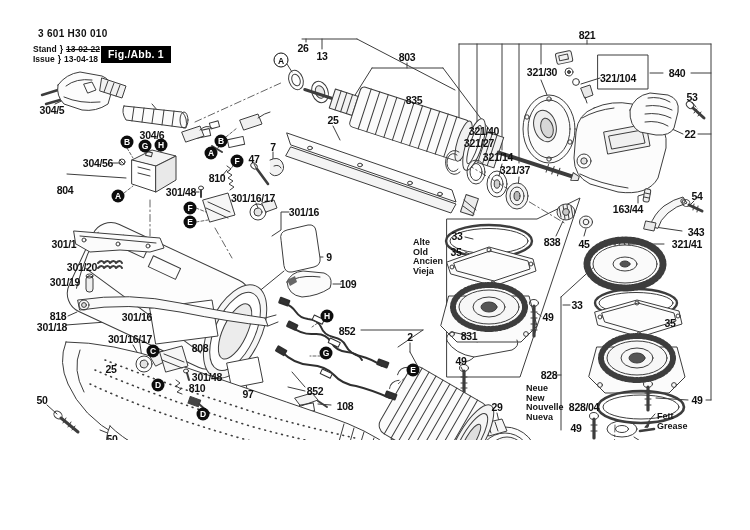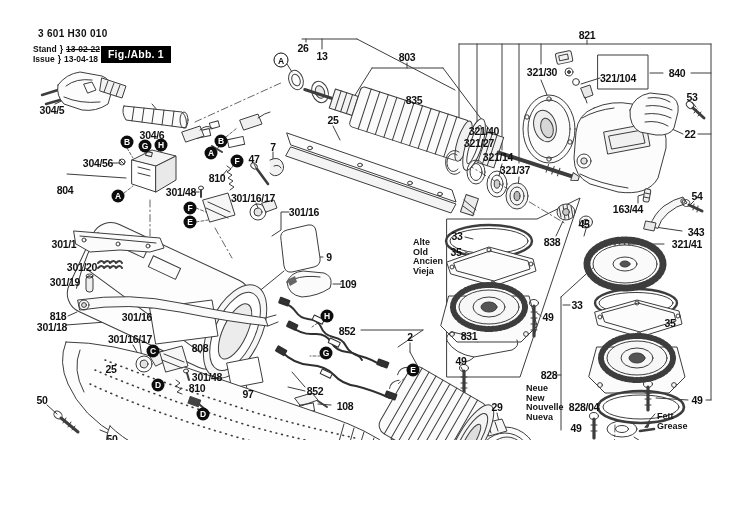--- a/index.html
+++ b/index.html
@@ -683,21 +683,21 @@
       <div class="plabel" style="left: 690px; top: 134px;">22</div>
       <div class="plabel" style="left: 456px; top: 131px; margin-left: 28px;">321/40</div>
       <div class="plabel" style="left: 479px; top: 143px;">321/27</div>
       <div class="plabel" style="left: 498px; top: 157px;">321/14</div>
       <div class="plabel" style="left: 515px; top: 170px;">321/37</div>
       <div class="plabel" style="left: 628px; top: 209px;">163/44</div>
       <div class="plabel" style="left: 697px; top: 196px;">54</div>
       <div class="plabel" style="left: 696px; top: 232px;">343</div>
       <div class="plabel" style="left: 687px; top: 244px;">321/41</div>
       <div class="plabel" style="left: 552px; top: 242px;">838</div>
-      <div class="plabel" style="left: 584px; top: 224px;">45</div>
+      <div class="plabel" style="left: 584px; top: 244px;">45</div>
       <div class="plabel" style="left: 98px; top: 163px;">304/56</div>
       <div class="plabel" style="left: 57px; top: 190px; margin-left: 8px;">804</div>
       <div class="plabel" style="left: 181px; top: 192px;">301/48</div>
       <div class="plabel" style="left: 217px; top: 178px;">810</div>
       <div class="plabel" style="left: 253px; top: 198px;">301/16/17</div>
       <div class="plabel" style="left: 304px; top: 212px;">301/16</div>
       <div class="plabel" style="left: 329px; top: 257px;">9</div>
       <div class="plabel" style="left: 348px; top: 284px;">109</div>
       <div class="plabel" style="left: 64px; top: 244px;">301/1</div>
       <div class="plabel" style="left: 82px; top: 267px;">301/20</div>

